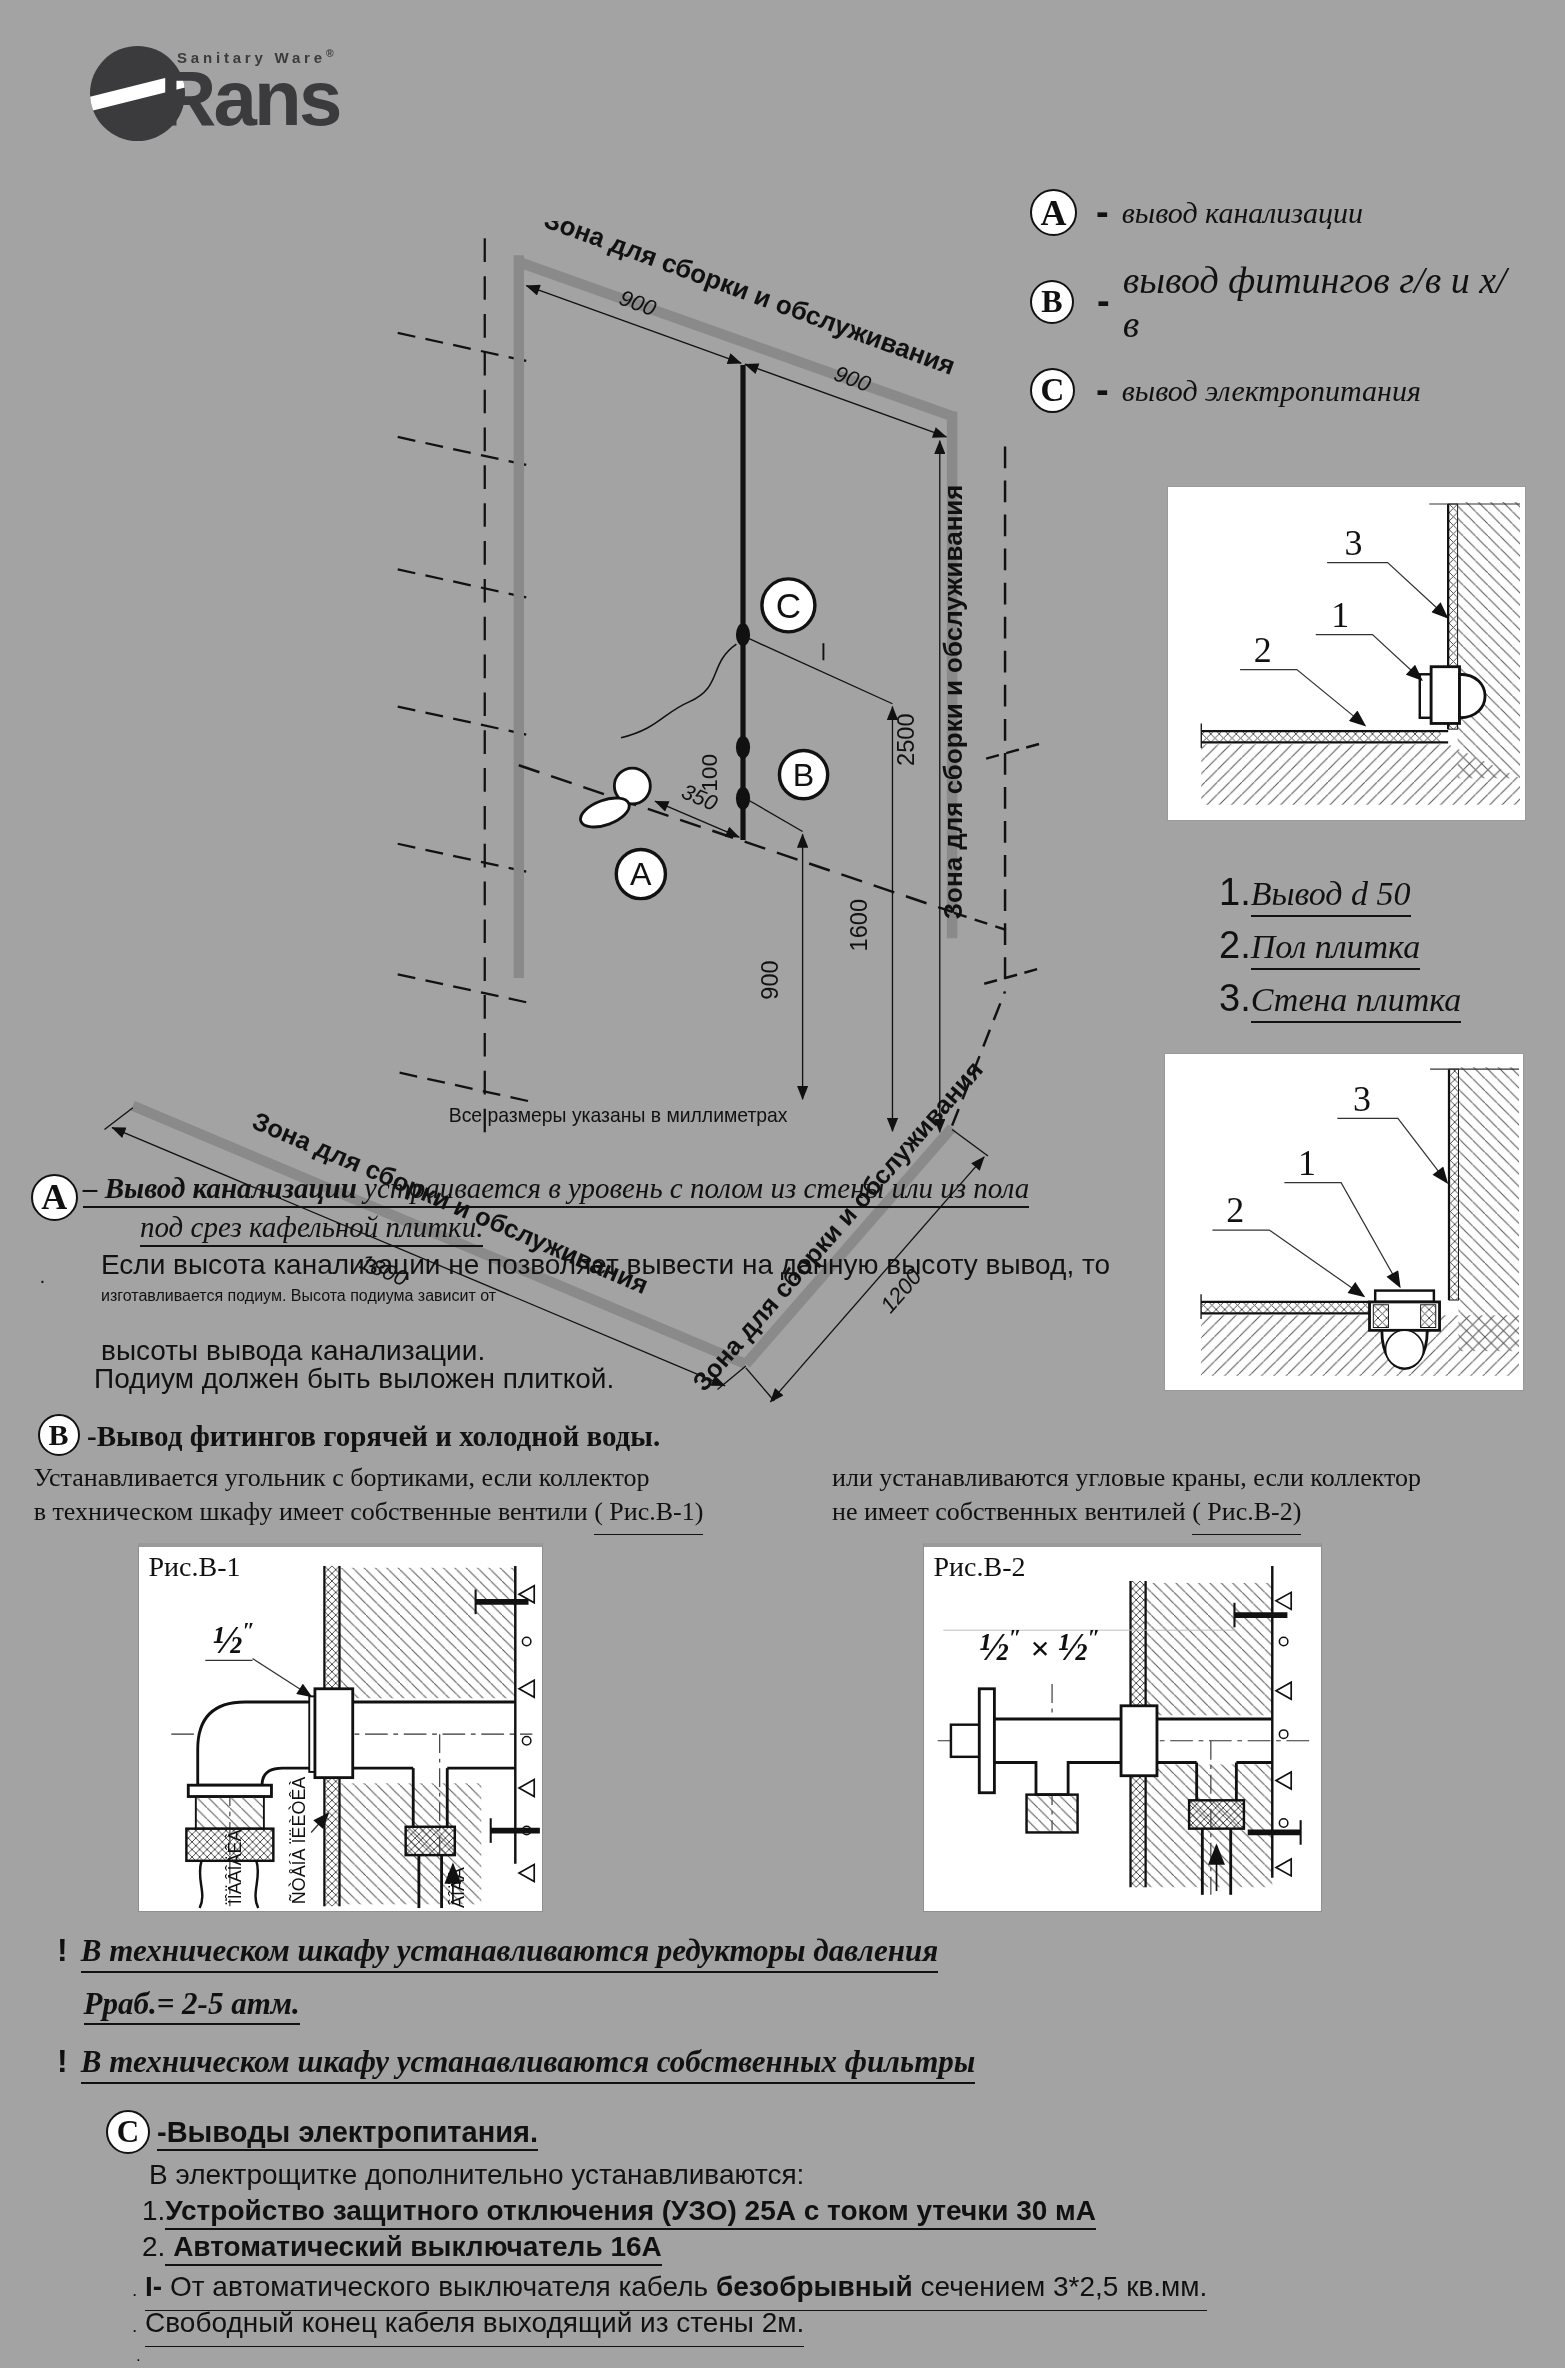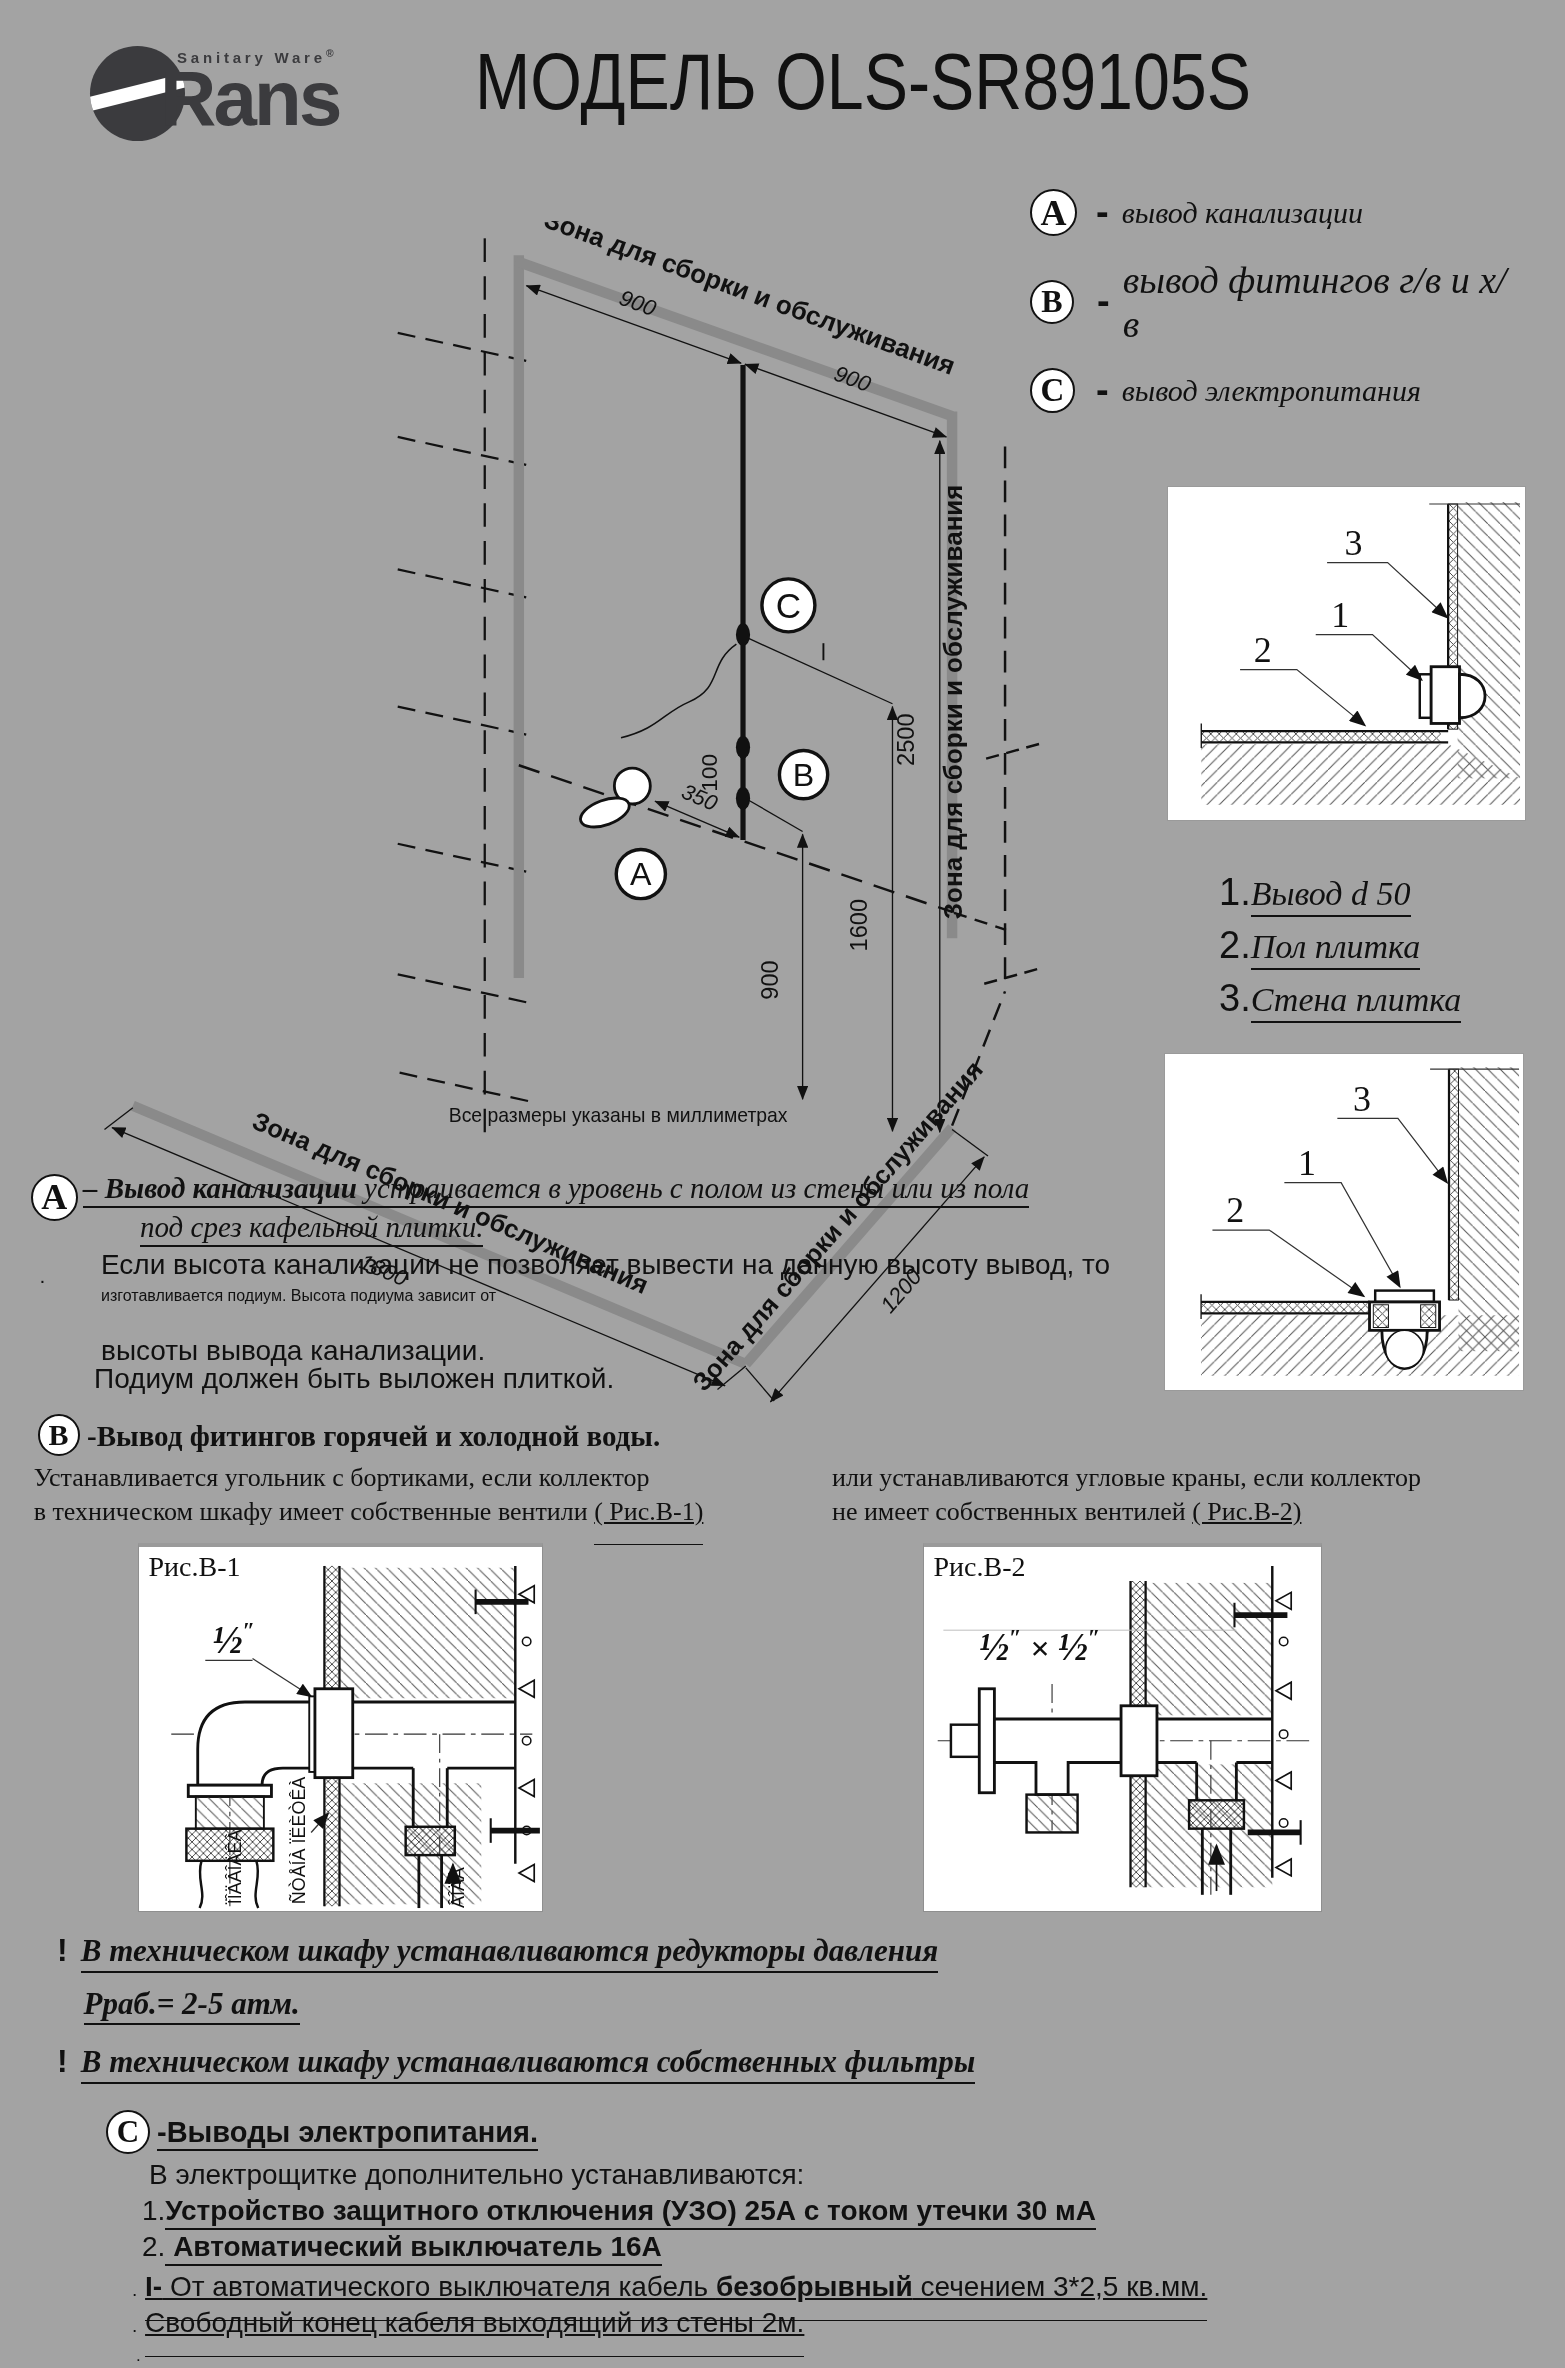--- a/index.html
+++ b/index.html
@@ -4,21 +4,21 @@
 <style>
   html,body{margin:0;padding:0;background:#e8e8e8;}
   #page{position:relative;width:1565px;height:2369px;background:#a3a3a3;overflow:hidden;
         font-family:"Liberation Sans",sans-serif;color:#111;}
   .abs{position:absolute;}
   .ser{font-family:"Liberation Serif",serif;}
   .san{font-family:"Liberation Sans",sans-serif;}
   .it{font-style:italic;}
   .bd{font-weight:bold;}
   .u2{border-bottom:2.5px solid #111;padding-bottom:1.9px;}
-  .u1{border-bottom:1.9px solid #111;padding-bottom:18px;text-decoration:underline;}
+  .u1{border-bottom:1.9px solid #111;padding-bottom:8px;}
   .circ{display:inline-flex;align-items:center;justify-content:center;
         border:2.5px solid #111;border-radius:50%;
         font-family:"Liberation Serif",serif;font-weight:bold;background:#fff;box-sizing:border-box;}
   .figbox{position:absolute;background:#fff;border:1.5px solid #8f8f8f;border-top:4.7px solid #9a9a9a;box-sizing:border-box;}
   .detbox{position:absolute;background:#fff;border:1.5px solid #9a9a9a;box-sizing:border-box;}
   svg text{fill:#111;}
   .logoball{position:absolute;left:0;top:5.7px;width:95px;height:95px;border-radius:50%;
             background:#3b3b3e;overflow:hidden;}
   .logoslash{position:absolute;left:-14px;top:38px;width:132px;height:14px;background:#fff;transform:rotate(-14deg);}
   .ttl{display:inline-block;transform:scaleX(0.84);transform-origin:left top;white-space:nowrap;}
@@ -29,23 +29,20 @@
 <div id="page">
 
   <div class="abs" style="left:90px;top:40px;width:274px;height:112px;">
     <div class="logoball">
       <div class="logoslash"></div>
     </div>
     <div class="abs san bd" style="left:87px;top:7.6px;font-size:15px;letter-spacing:3.8px;color:#3b3b3e;"><span>Sanitary Ware</span><span style="font-size:10.4px;vertical-align:super;">®</span></div>
     <div class="abs san bd" style="left:70px;top:13.2px;font-size:78px;letter-spacing:-2.8px;color:#3b3b3e;">Rans</div>
   </div>
 
-  <div class="abs san" style="left:475px;top:36px;font-size:79px;">
-    <span class="ttl">МОДЕЛЬ OLS-SR89105S</span>
-  </div>
 
   <div class="abs" style="left:1030px;top:185px;width:492px;">
     <div style="display:flex;align-items:center;height:55px;">
       <span class="circ" style="width:47px;height:47px;font-size:36px;">A</span>
       <span class="san bd" style="font-size:38px;margin:0 13.2px 0 19px;">-</span>
       <span class="ser it" style="font-size:30px;">вывод канализации</span>
     </div>
     <div style="display:flex;align-items:center;height:55px;margin-top:34px;">
       <span class="circ" style="width:44px;height:44px;font-size:32px;">B</span>
       <span class="san bd" style="font-size:38px;margin:0 13.2px 0 23px;">-</span>

